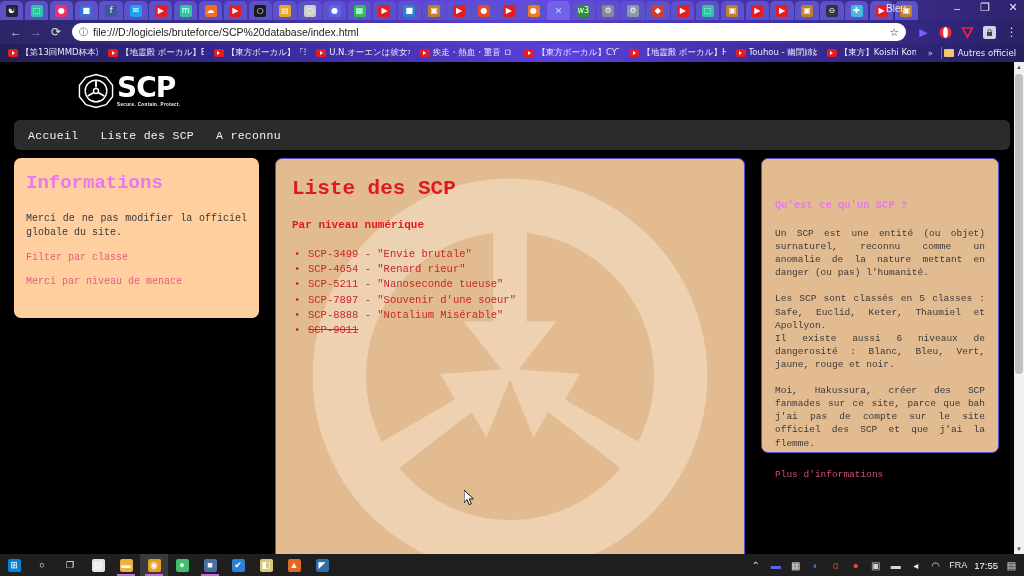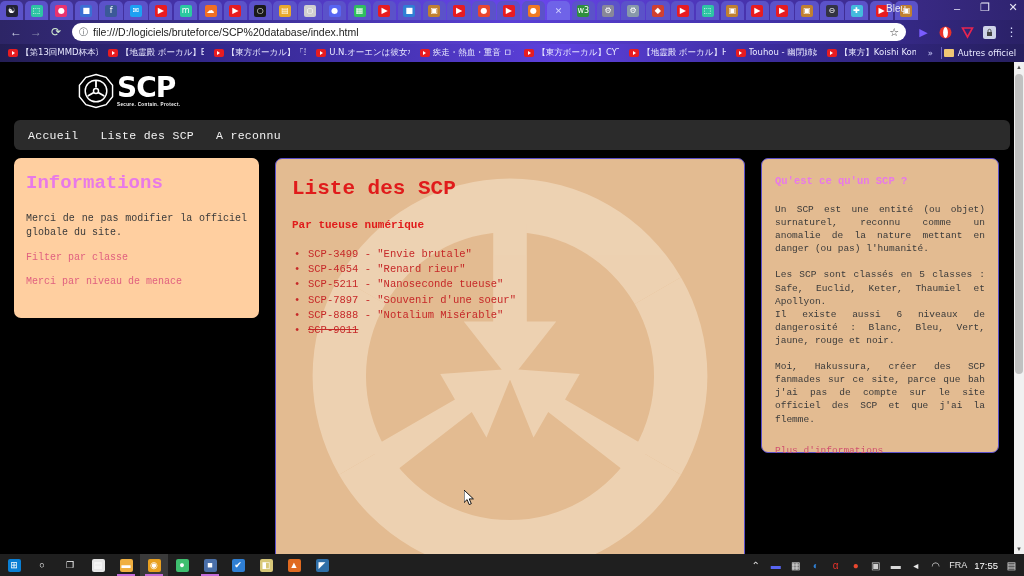--- a/index.html
+++ b/index.html
@@ -175,21 +175,21 @@
 
   .gap2 { width:16px; flex:0 0 16px; }
 
   .panel-right {
     flex:0 0 238px; width:238px; height:295px;
     background:#e3bb91; border:1px solid #5a4fc9;
     padding:16px 13px 14px 13px;
   }
   .panel-right h3 {
     font-family:"Liberation Mono", monospace;
-    color:#e879e8; font-size:10.5px; font-weight:bold; margin-bottom:16px;
+    color:#e879e8; font-size:10.5px; font-weight:bold; margin-bottom:16px;margin-top:24px;
   }
   .panel-right p {
     font-family:"Liberation Mono", monospace;
     color:#3a3a3a; font-size:9.5px; line-height:1.38;
     text-align:justify; margin-bottom:13px;
   }
   .panel-right a.more {
     font-family:"Liberation Mono", monospace;
     color:#d1506f; font-size:9.5px; text-decoration:none;
   }
@@ -481,21 +481,21 @@
             <path d="M18.6 147 a94 94 0 0 1 0-94 l22 12.7 a68.6 68.6 0 0 0 0 68.6 Z"></path>
             <path d="M18.6 53 A94 94 0 0 1 100 6 l0 25.4 A68.6 68.6 0 0 0 40.6 65.7 Z"></path>
             <path d="M92 28 h16 v46 h14 l-22 28 l-22-28 h14 z"></path>
             <path d="M42 148 l-8-13.8 l39.8-23 l-7-12.1 l35.3-2.6 l-13.3 32.8 l-7-12.1 z"></path>
             <path d="M158 148 l8-13.8 l-39.8-23 l7-12.1 l-35.3-2.6 l13.3 32.8 l7-12.1 z"></path>
           </g>
         </svg>
       </span>
       <div class="center-inner">
         <h1>Liste des SCP</h1>
-        <h3>Par tueuse numérique</h3>
+        <h3>Par niveau numérique</h3>
         <ul class="scp-list" id="scplist">
             <li><a href="#">SCP-3499 - "Envie brutale"</a></li>
             <li><a href="#">SCP-4654 - "Renard rieur"</a></li>
             <li><a href="#">SCP-5211 - "Nanoseconde tueuse"</a></li>
             <li><a href="#">SCP-7897 - "Souvenir d'une soeur"</a></li>
             <li><a href="#">SCP-8888 - "Notalium Misérable"</a></li>
             <li class="struck"><a href="#">SCP-9011</a></li>
           </ul>
       </div>
     </section>

